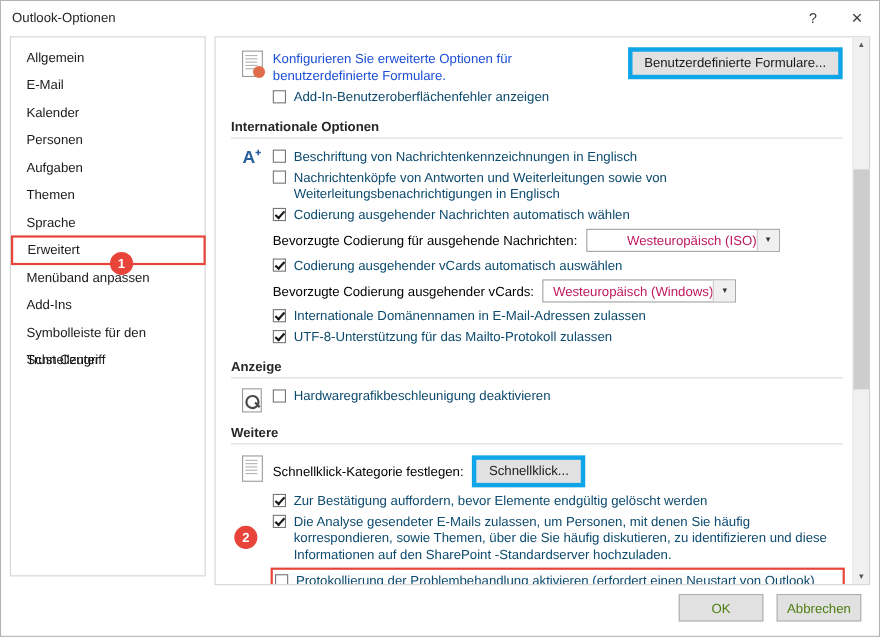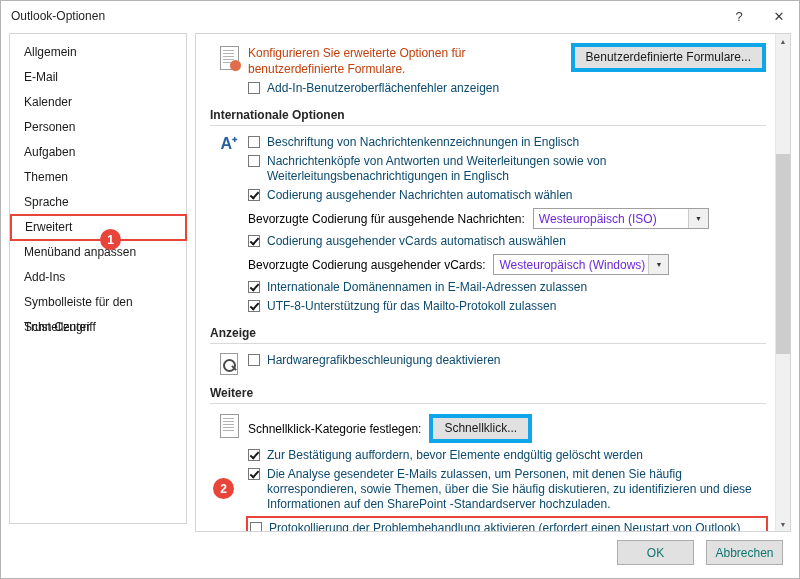--- a/index.html
+++ b/index.html
@@ -185,21 +185,21 @@
     transform: rotate(42deg);
   }
   .cb-label {
     font-size: 12px;
     line-height: 15px;
     color: #0c4a6e;
   }
   .plain-line {
     font-size: 12px;
     line-height: 16px;
-    color: #c2410c;
+    color: #1d4ed8;
     padding: 2px 0;
   }
   .inline-row {
     display: flex;
     align-items: center;
     padding: 3px 0;
     flex-wrap: nowrap;
   }
   .inline-row .lbl {
     font-size: 12px;
@@ -224,23 +224,24 @@
     background: #ffffff;
     height: 21px;
     box-sizing: border-box;
     width: 176px;
     position: relative;
   }
   .combo .val {
     flex: 1;
     padding-left: 5px;
     font-size: 12px;
-    color: #6d28d9;
+    color: #be185d;
     white-space: nowrap;
     overflow: hidden;
+    text-align: right;
   }
   .combo .arrow {
     width: 19px;
     height: 19px;
     background: #f0f0f0;
     border-left: 1px solid #cccccc;
     display: flex;
     align-items: center;
     justify-content: center;
     font-size: 7px;
@@ -323,21 +324,21 @@
     position: absolute;
     top: 8px;
     width: 75px;
     height: 23px;
     display: flex;
     align-items: center;
     justify-content: center;
     border: 1px solid #adadad;
     background: #e1e1e1;
     font-size: 12px;
-    color: #0f766e;
+    color: #4d7c0f;
   }
   .footer .btn-ok { right: 105px; }
   .footer .btn-cancel { right: 16px; }
 </style>
 </head>
 <body>
 
 <div class="dialog">
 
   <div class="titlebar">

